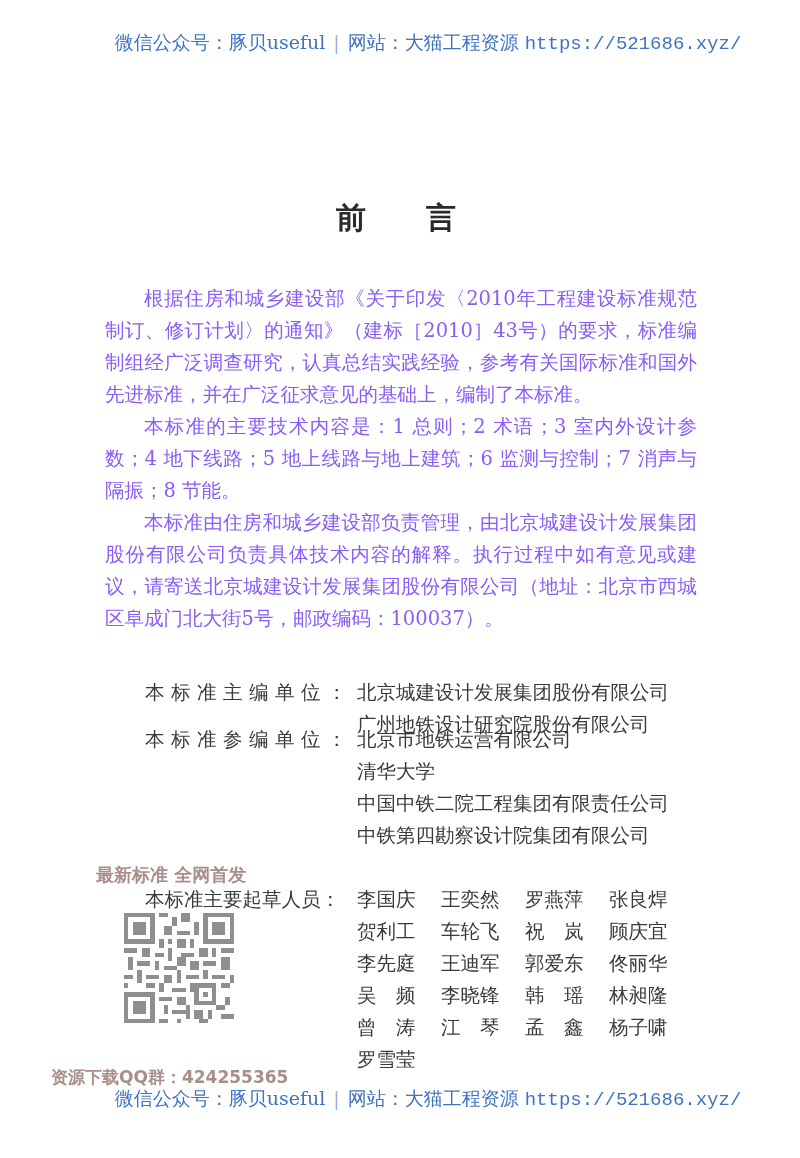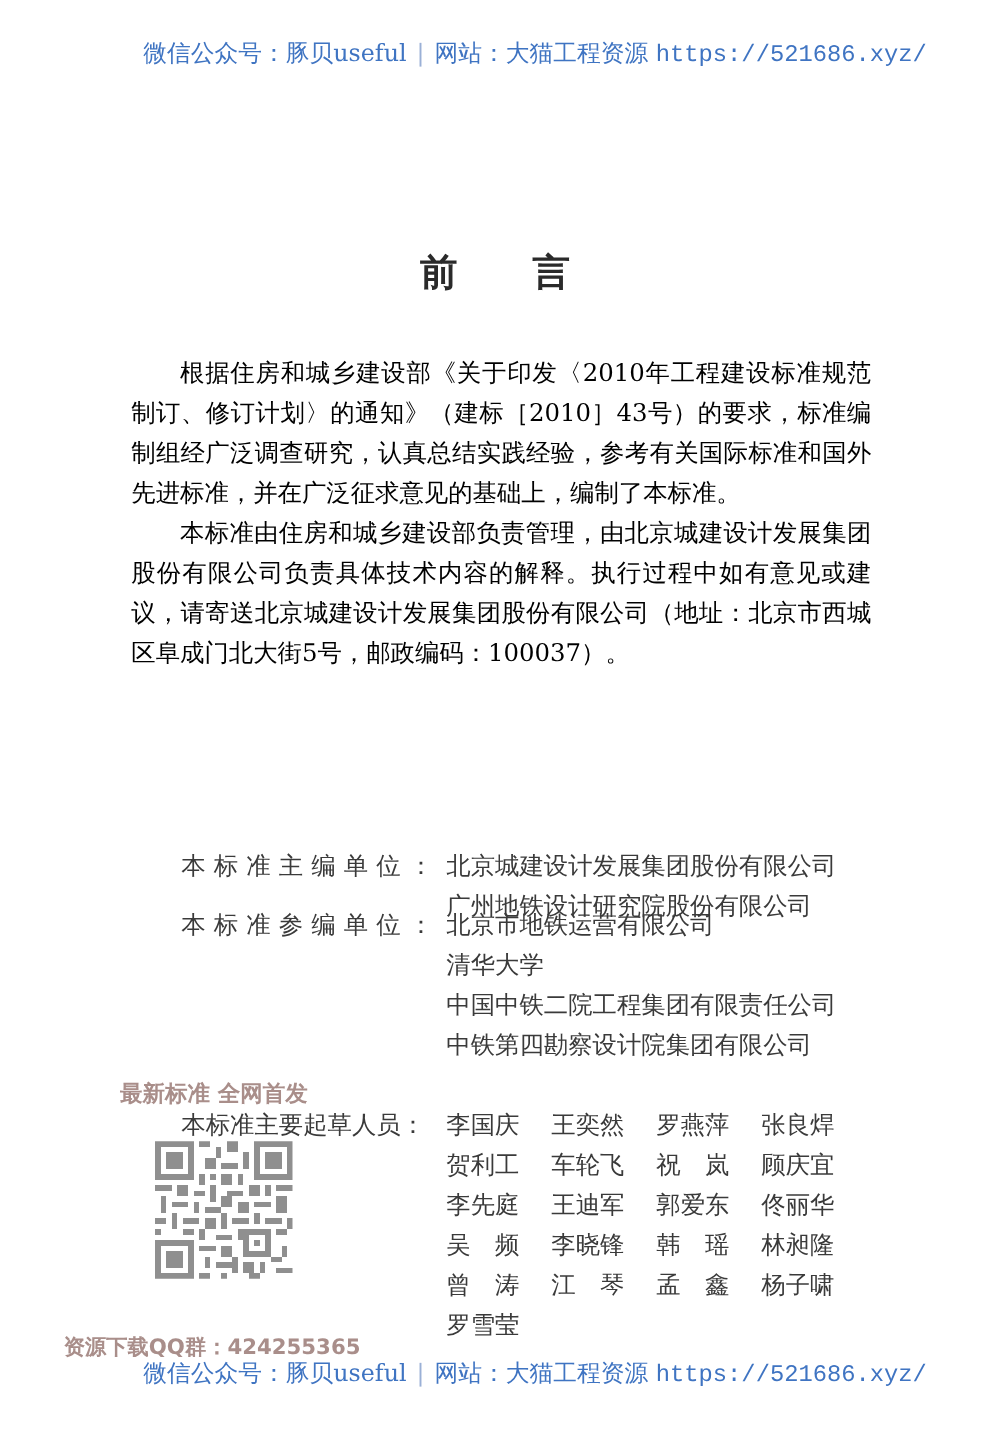--- a/index.html
+++ b/index.html
@@ -14,21 +14,21 @@
       margin-left: 28px;
     }
     .wm-line .url { font-family: "Liberation Mono", "DejaVu Sans Mono", monospace; font-size: 19px; }
     .wm-line .sep { color: #9ab0d6; margin: 0 8px; }
     .title {
       position: absolute; top: 198px; left: 0; width: 800px; text-align: center;
       font-size: 30px; font-weight: bold; color: #2a2a2a; letter-spacing: 60px; padding-left: 52px;
       box-sizing: border-box; font-family: "DejaVu Sans", sans-serif;
     }
     .body-text {
-      position: absolute; left: 105px; width: 592px; font-size: 19.5px; line-height: 32px; color: #000000;
+      position: absolute; left: 105px; width: 592px; font-size: 19.5px; line-height: 32px; color: #8b5cf6;
     }
     .para { text-indent: 2em; margin: 0; text-align: justify; text-align-last: left; }
     .org-block { position: absolute; left: 145px; font-size: 19.5px; line-height: 32px; color: #3a3a3a; }
     .org-row { display: flex; }
     .org-label { width: 212px; letter-spacing: 6.5px; white-space: nowrap; }
     .org-label.tight { letter-spacing: 0; }
     .org-items div { white-space: nowrap; }
     .names-grid { display: grid; grid-template-columns: 84px 84px 84px 84px; }
     .names-grid span { white-space: nowrap; }
     .promo {
@@ -41,20 +41,21 @@
 
 <div class="wm-line" style="top:30px;">
   <span>微信公众号：豚贝useful</span><span class="sep">|</span><span>网站：大猫工程资源</span>
   <span class="url">https://521686.xyz/</span>
 </div>
 
 <div class="title">前言</div>
 
 <div class="body-text" style="top:283px;">
   <p class="para">根据住房和城乡建设部《关于印发〈2010年工程建设标准规范制订、修订计划〉的通知》（建标［2010］43号）的要求，标准编制组经广泛调查研究，认真总结实践经验，参考有关国际标准和国外先进标准，并在广泛征求意见的基础上，编制了本标准。</p>
+  <p class="para">本标准的主要技术内容是：1 总则；2 术语；3 室内外设计参数；4 地下线路；5 地上线路与地上建筑；6 监测与控制；7 消声与隔振；8 节能。</p>
   <p class="para">本标准由住房和城乡建设部负责管理，由北京城建设计发展集团股份有限公司负责具体技术内容的解释。执行过程中如有意见或建议，请寄送北京城建设计发展集团股份有限公司（地址：北京市西城区阜成门北大街5号，邮政编码：100037）。</p>
 </div>
 
 <div class="org-block" style="top:677px;">
   <div class="org-row">
     <div class="org-label">本标准主编单位：</div>
     <div class="org-items">
       <div>北京城建设计发展集团股份有限公司</div>
       <div>广州地铁设计研究院股份有限公司</div>
     </div>

